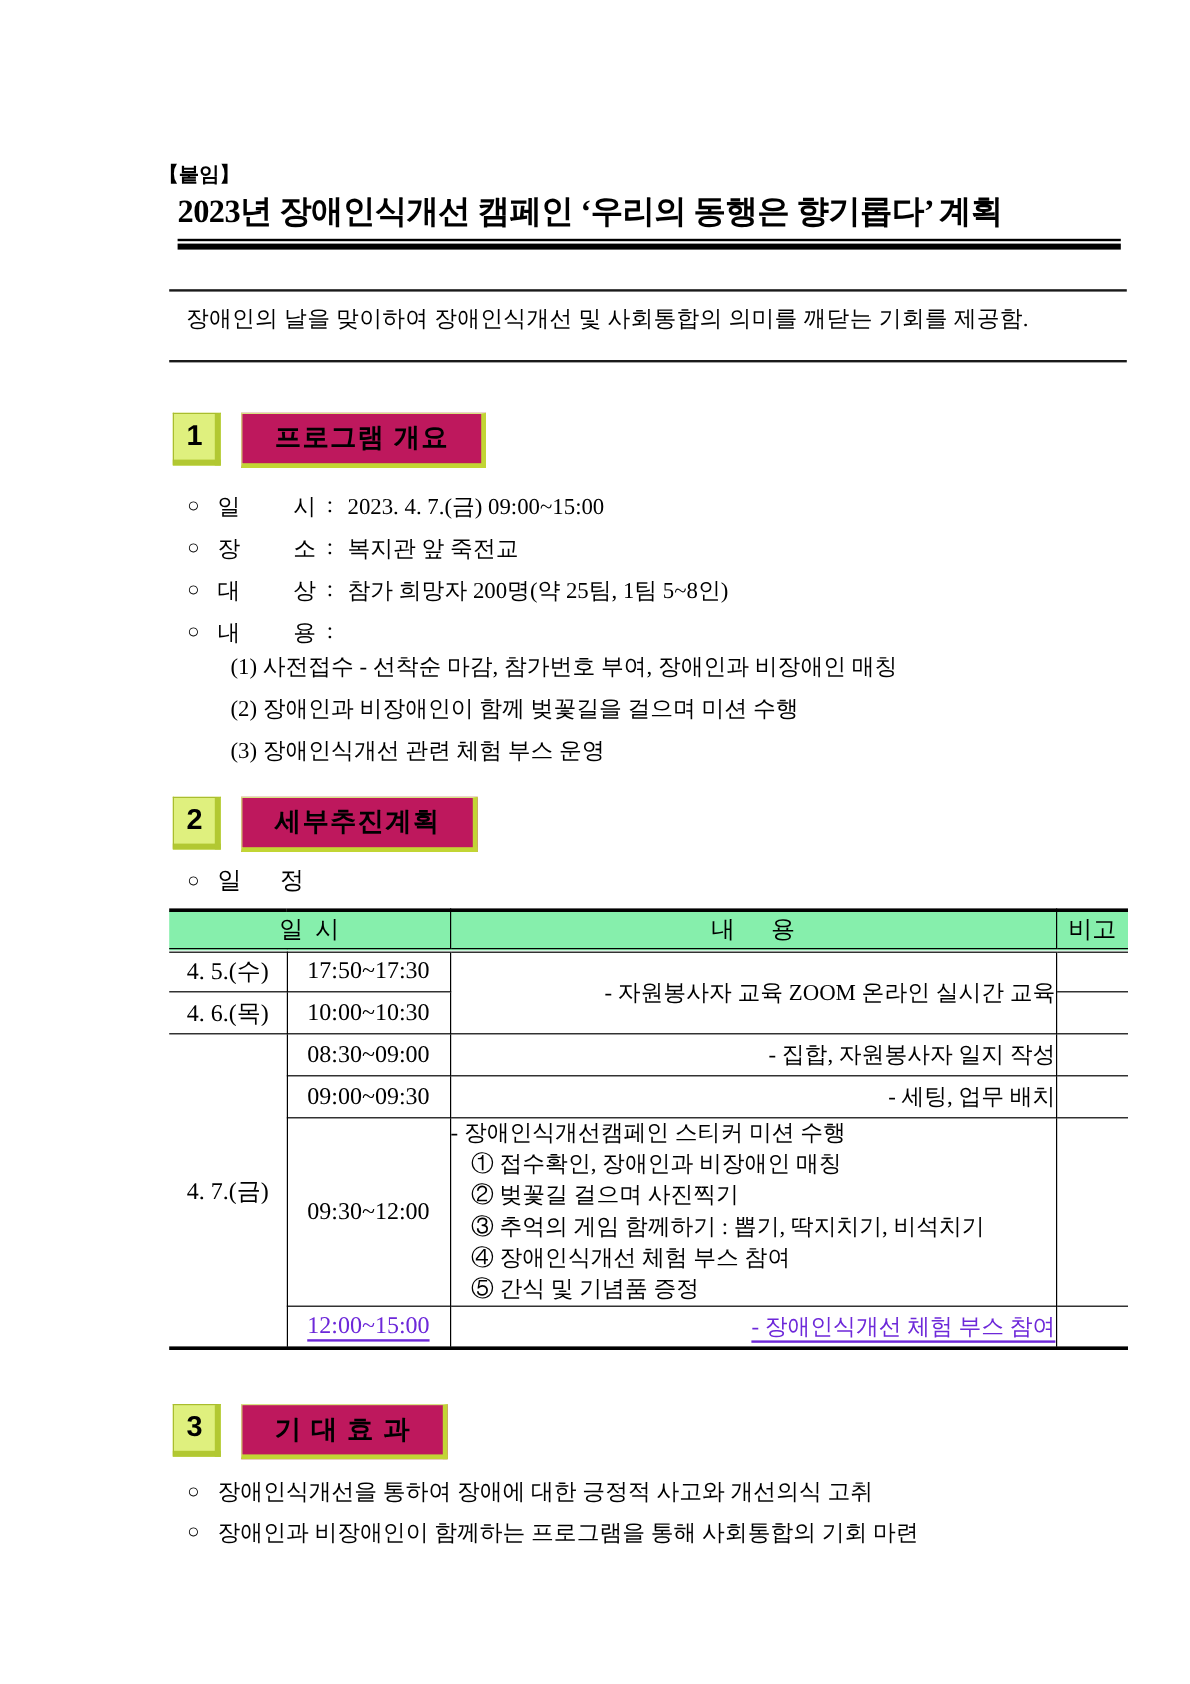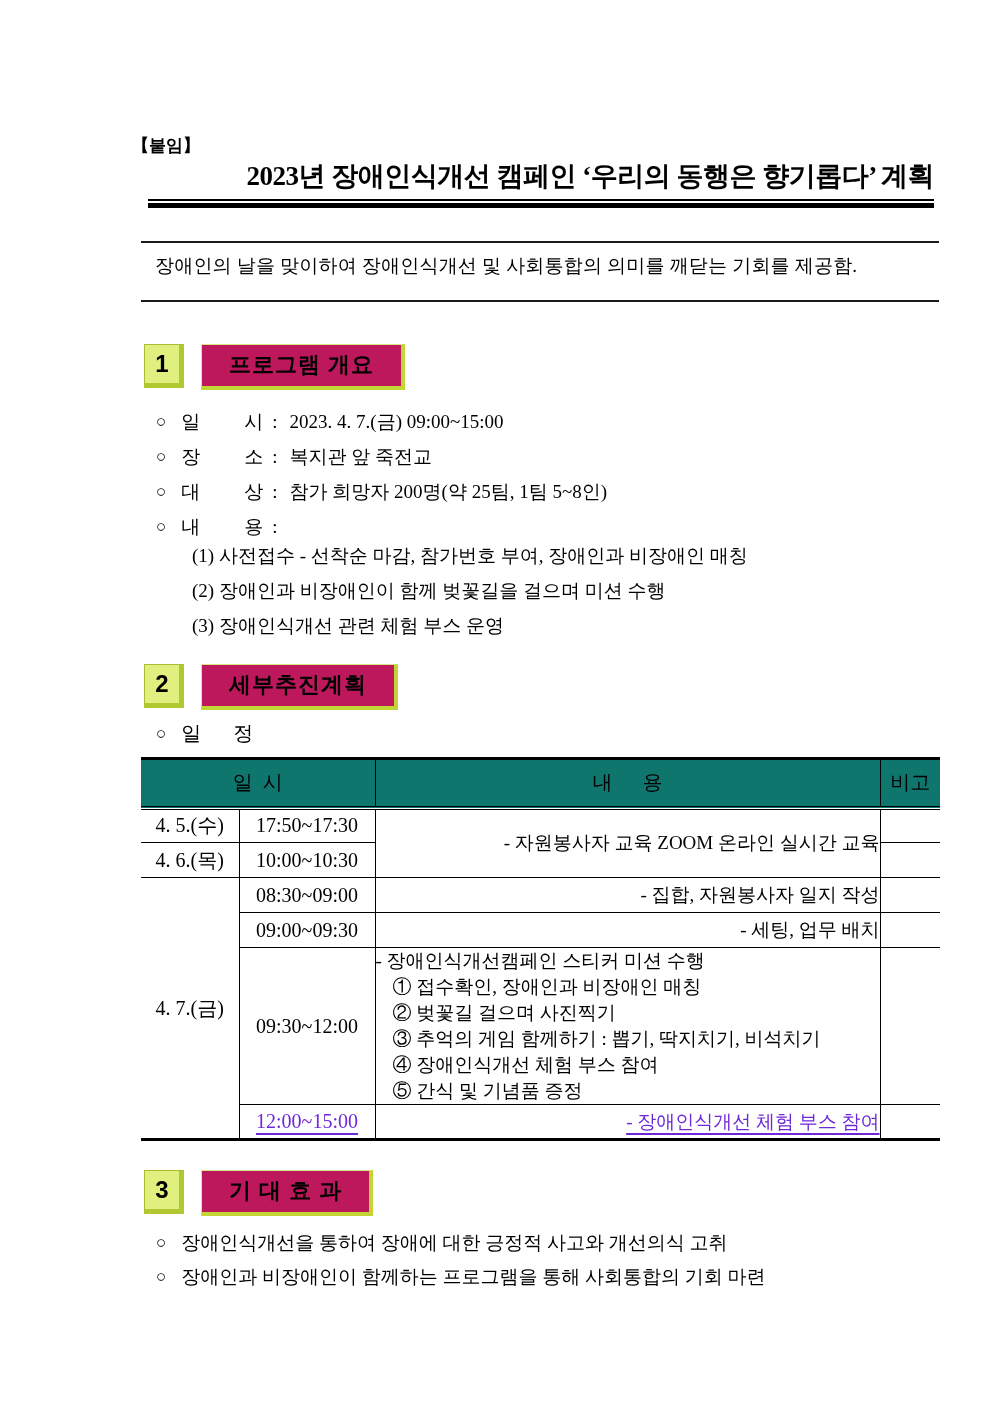--- a/index.html
+++ b/index.html
@@ -15,21 +15,21 @@
     margin-left: 44px;
   }
   .abs { position: absolute; }
 
   #attach-label {
     left: 88px; top: 134px;
     font-size: 17px; font-weight: bold;
     font-family: "Liberation Sans", sans-serif;
   }
 
-  #title-wrap { left: 104px; top: 158px; width: 786px; text-align: right; }
+  #title-wrap { left: 104px; top: 158px; width: 786px; text-align: left; }
   #doc-title {
     display: block;
     font-size: 27px; font-weight: bold;
     letter-spacing: -0.5px;
     white-space: nowrap;
     border-bottom: 2px solid #000;
     padding-bottom: 5px;
   }
   #title-bar { display: block; height: 5px; background: #000; margin-top: 2px; }
 
@@ -86,23 +86,23 @@
   #table-wrap { left: 97px; top: 757px; width: 799px; }
   table.sched {
     border-collapse: collapse; table-layout: fixed; width: 799px;
     font-size: 19px;
   }
   table.sched { border-top: 3px solid #000; border-bottom: 3px solid #000; }
   .sched th, .sched td { border: 1.5px solid #000; padding: 0; }
   .sched tr > *:first-child { border-left: none; }
   .sched tr > *:last-child  { border-right: none; }
   .sched th {
-    background: #0f766e;
+    background: #86efac;
     font-weight: normal; font-size: 20px;
-    height: 49px; text-align: center; white-space: pre;
+    height: 33px; text-align: center; white-space: pre;
     border-bottom: 4px double #000;
   }
   .sched td { height: 35px; }
   .cell-c { text-align: center; white-space: pre; font-size: 20px; }
   .cell-l { text-align: right; padding-left: 10px; white-space: pre; }
   .content-lines { padding: 4px 0 4px 10px; }
   .content-lines .cline { line-height: 26px; white-space: pre; }
   .content-lines .indent { padding-left: 17px; }
   .red-u {
     color: #6d28d9;

